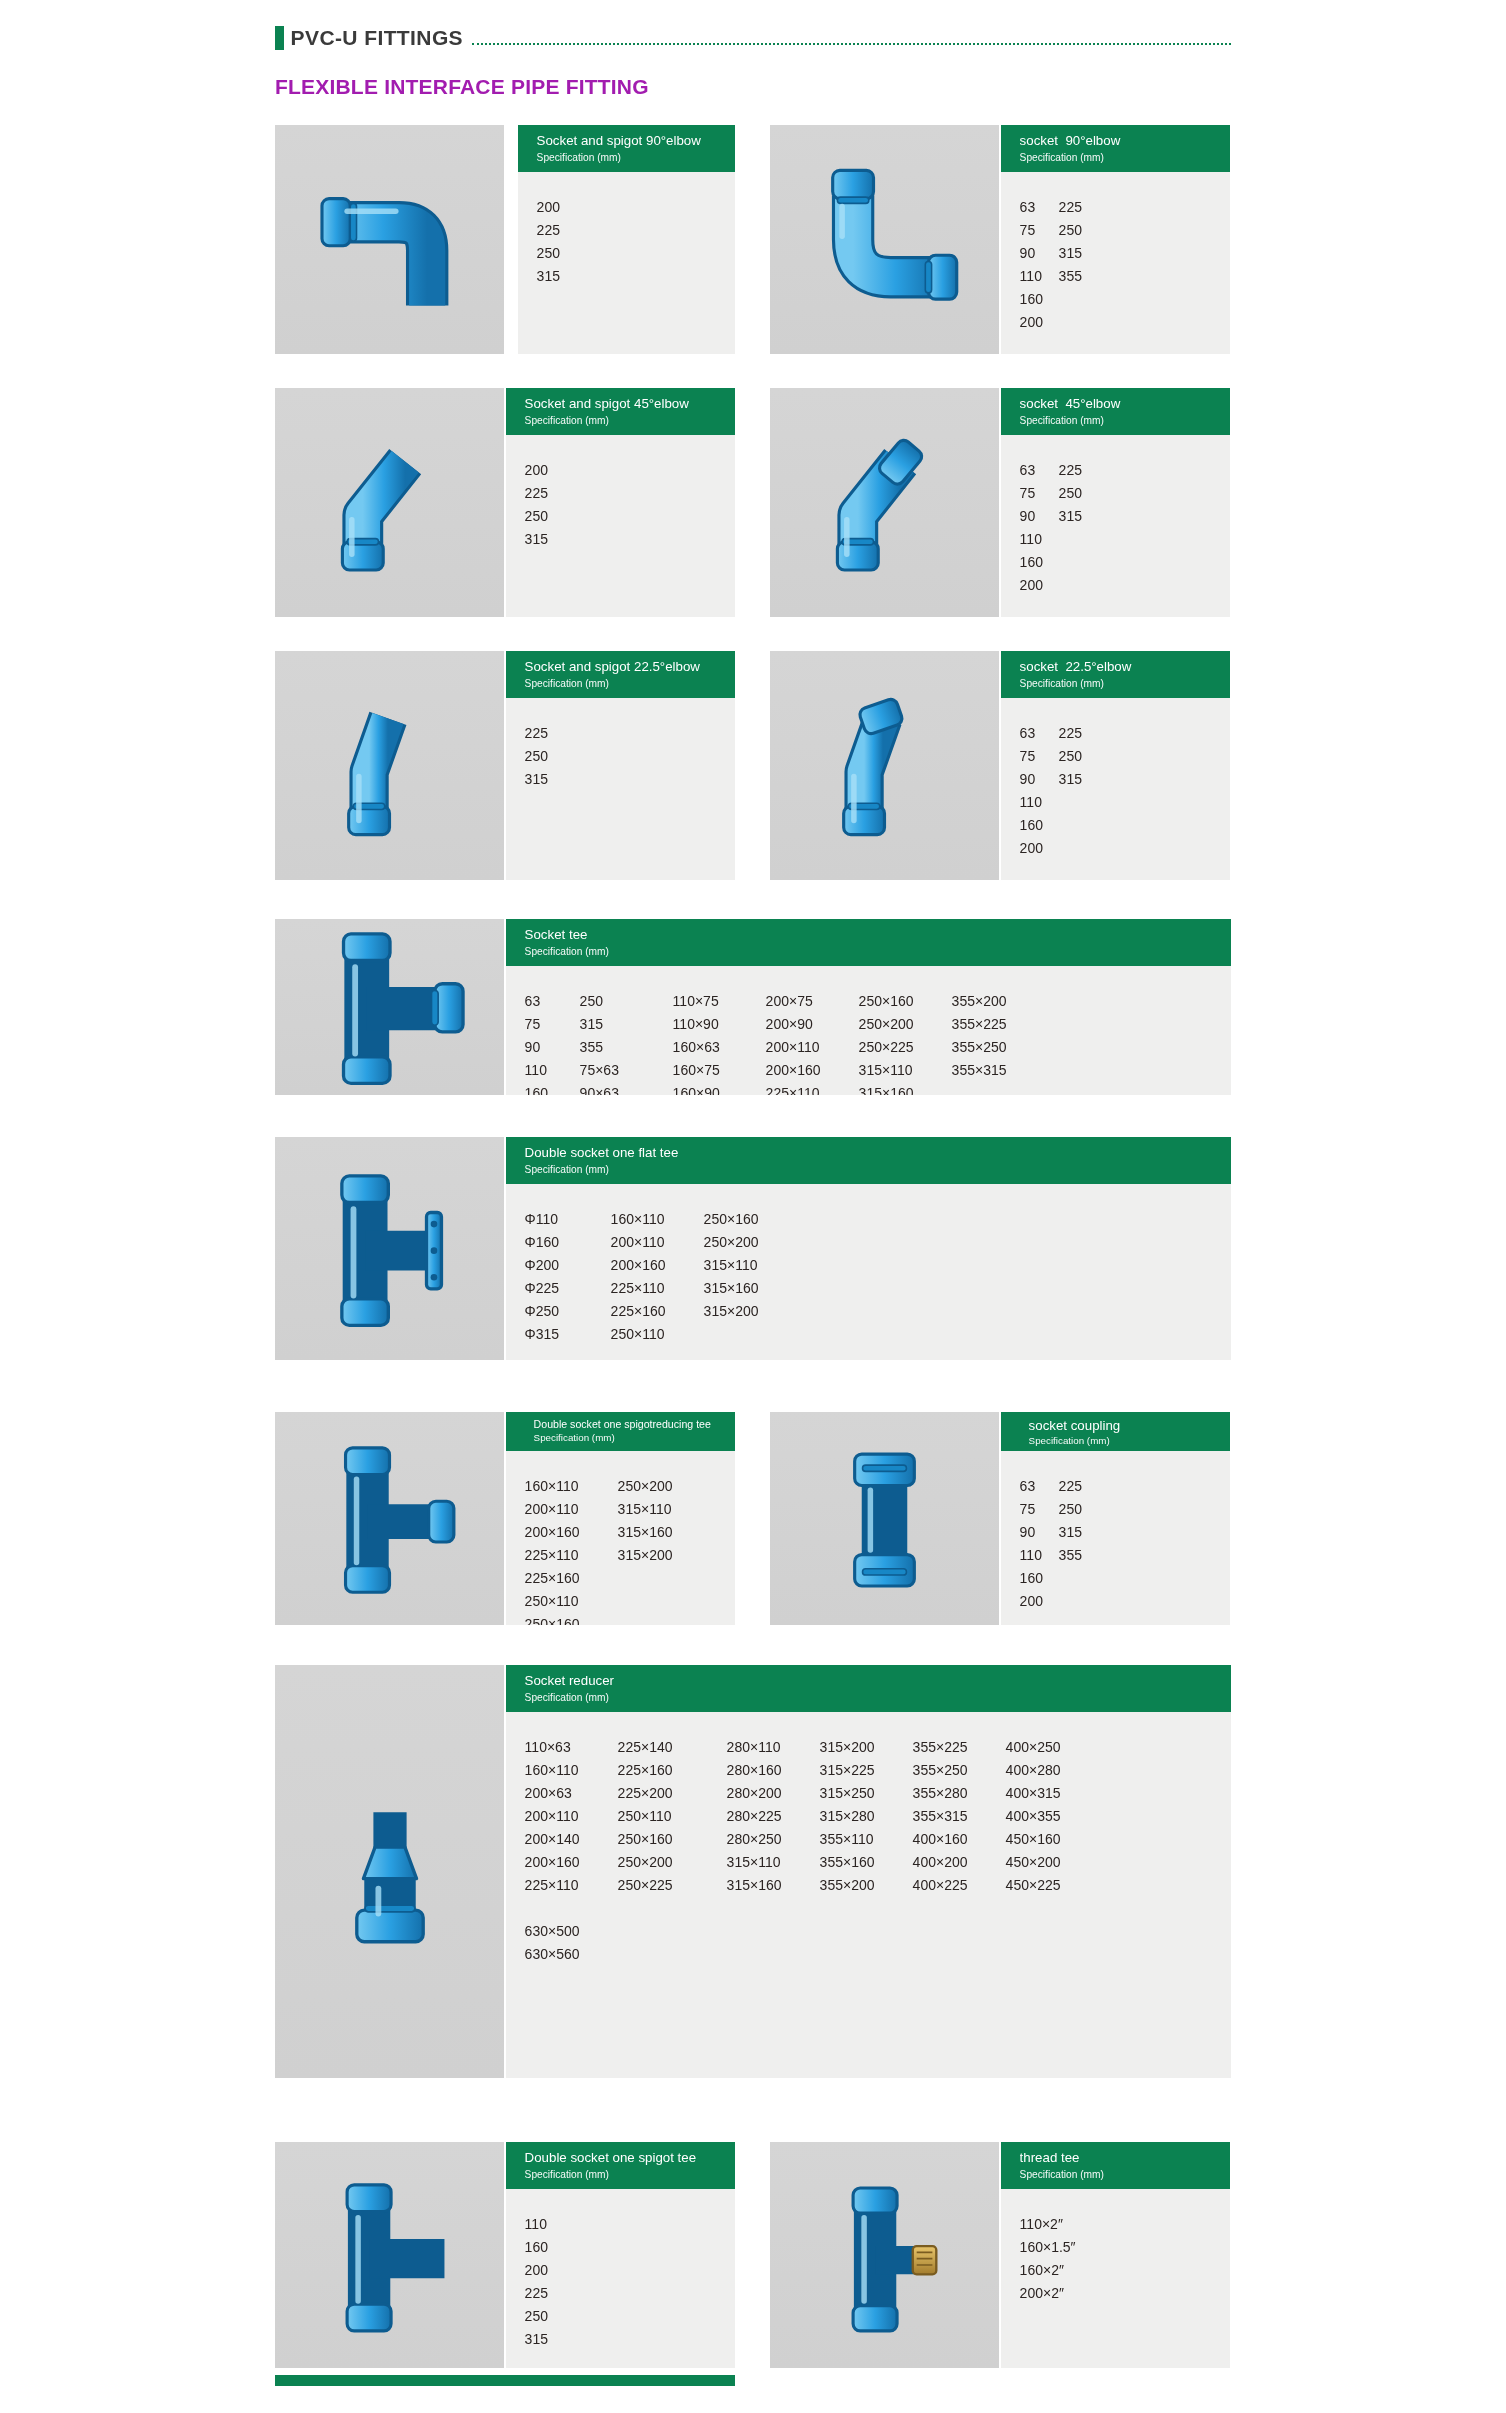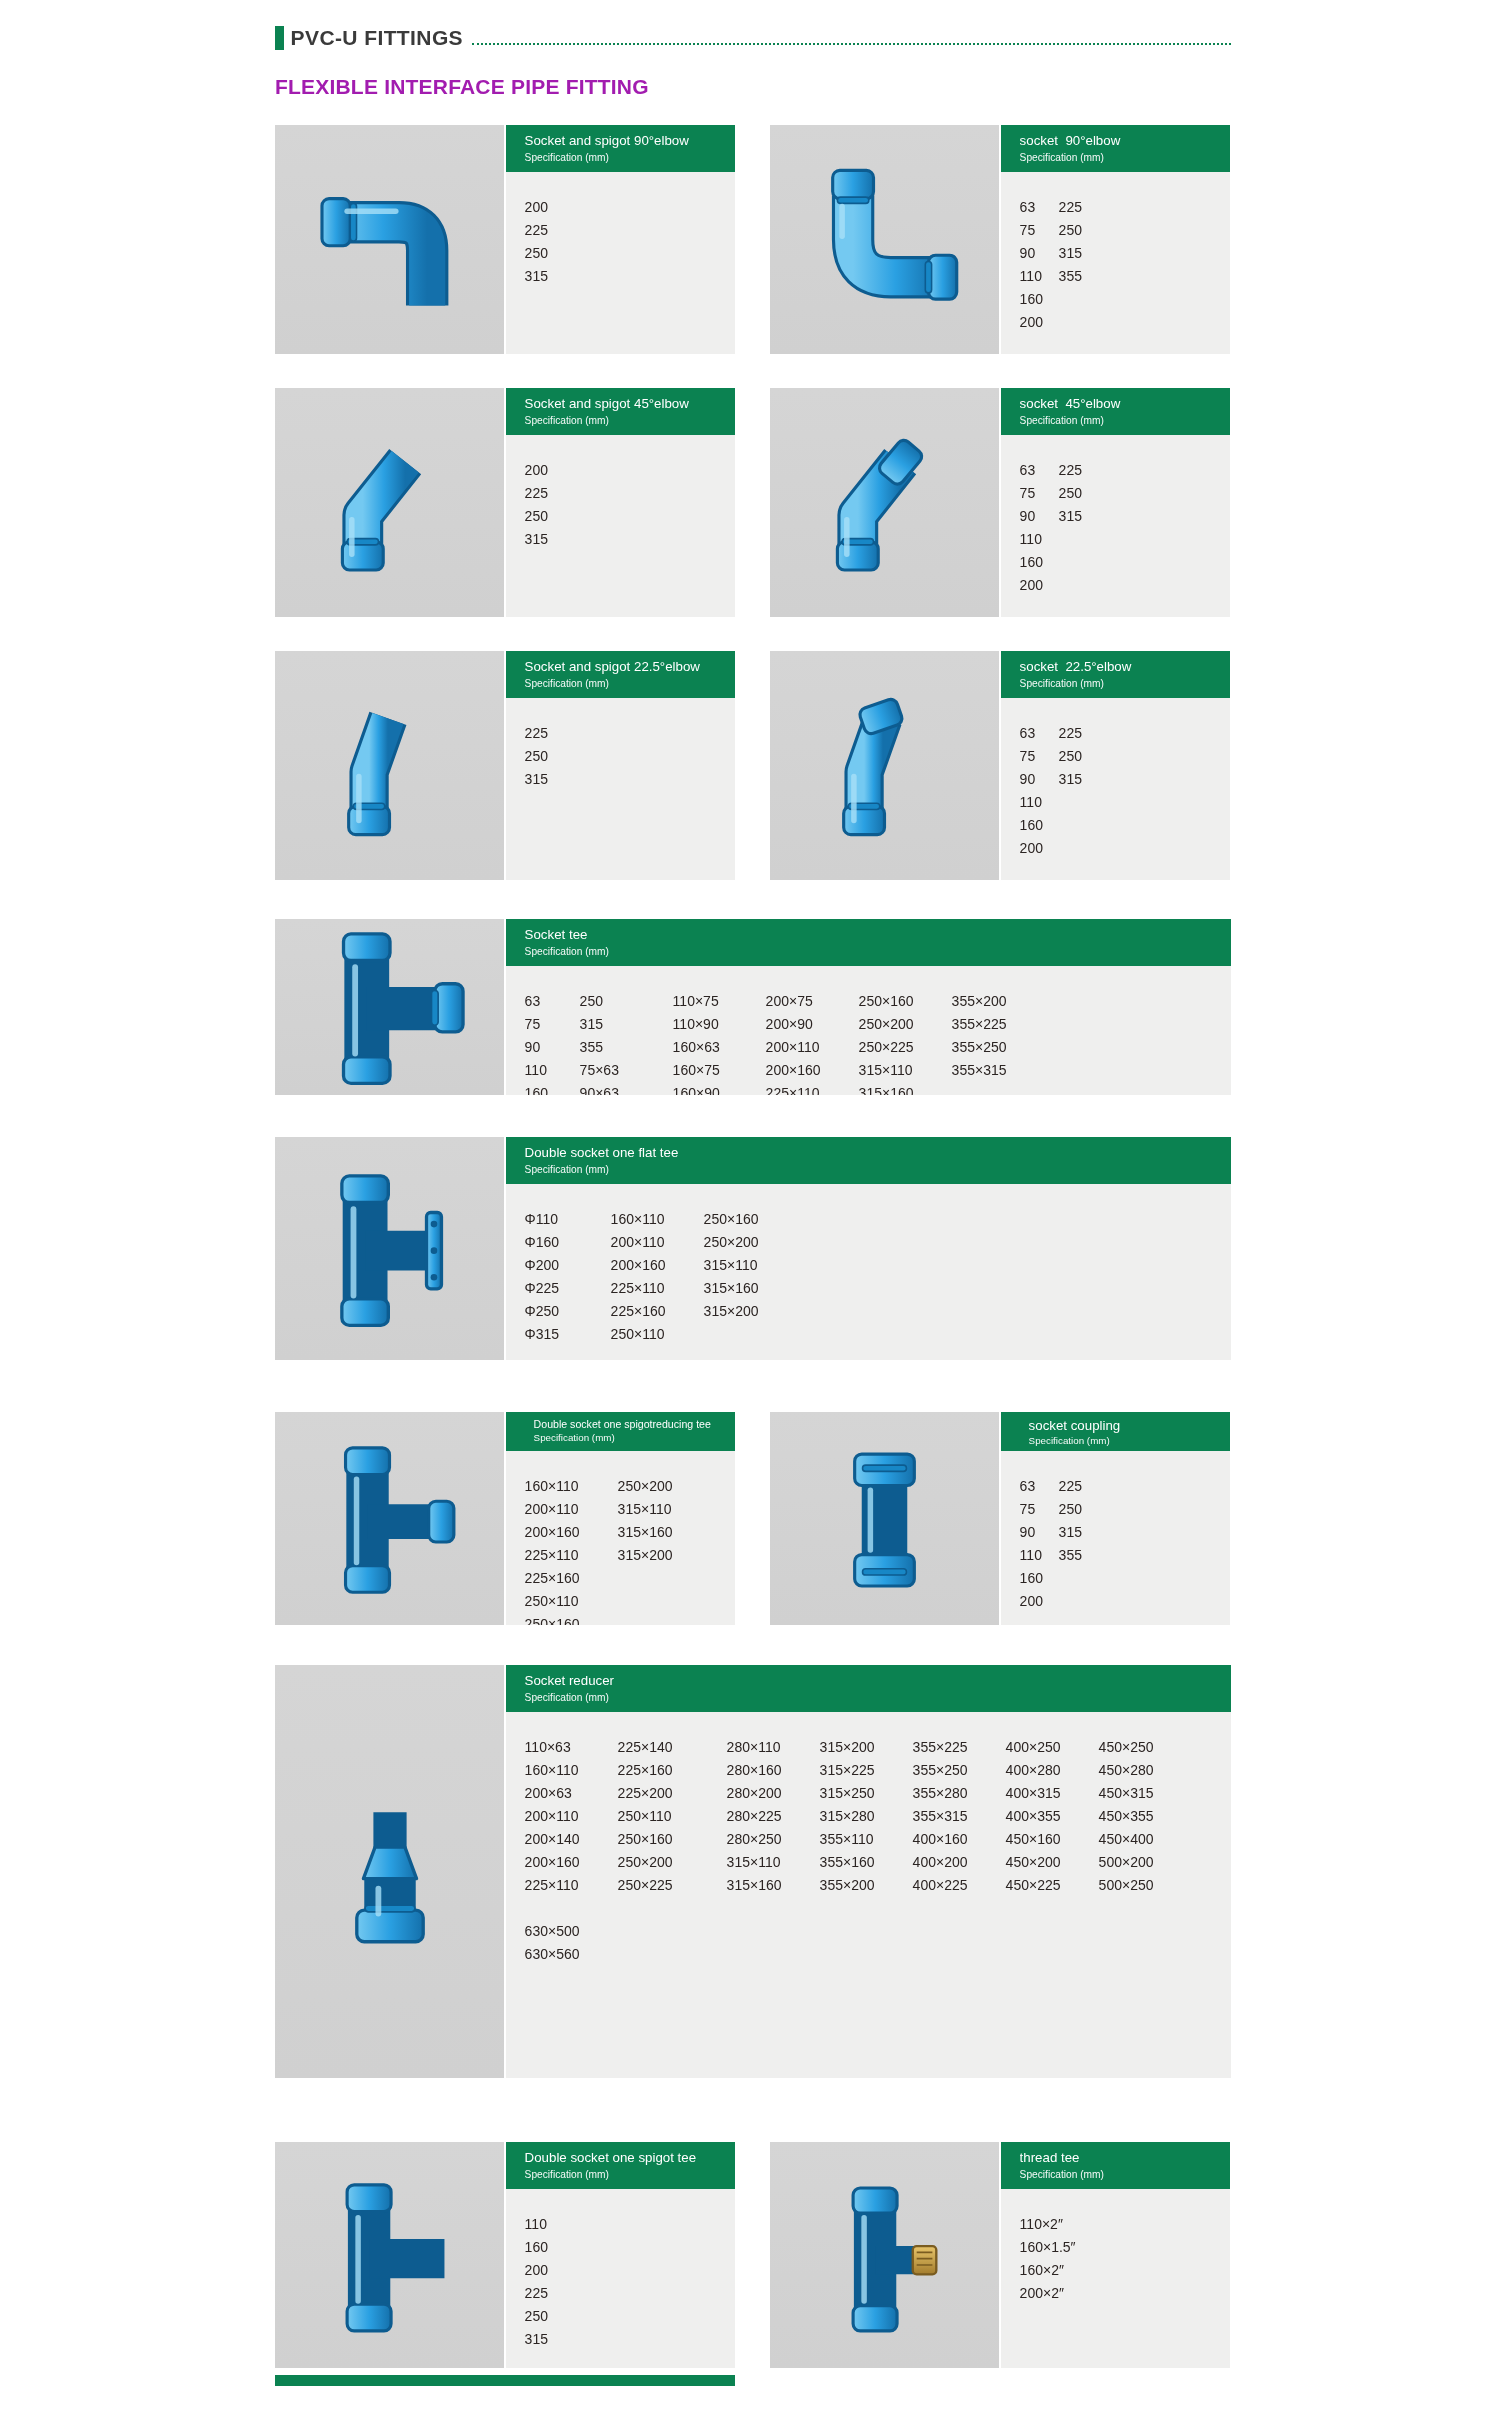--- a/index.html
+++ b/index.html
@@ -44,21 +44,21 @@
   <div class="title-row">
     <div class="title-square"></div>
     <div class="page-title">PVC-U FITTINGS</div>
     <div class="dotted-leader"></div>
   </div>
 
   <div class="subtitle">FLEXIBLE INTERFACE PIPE FITTING</div>
 
   <div id="card-rows">
       <div class="card-row" style="margin-top: 26px;">
-        <article class="card half" style="height: 229px;">
+        <article class="card half" style="height: 229px; gap: 12px;">
           <div class="card-image">
             <svg viewBox="0 0 200 200">
               <defs>
                 <linearGradient id="pg1" x1="0" y1="0" x2="1" y2="0">
                   <stop offset="0" stop-color="#74c9f1"></stop>
                   <stop offset="0.5" stop-color="#2aa0e2"></stop>
                   <stop offset="1" stop-color="#1470ab"></stop>
                 </linearGradient>
                 <linearGradient id="pg1b" x1="0" y1="0" x2="0" y2="1">
                   <stop offset="0" stop-color="#e8c56a"></stop>
@@ -644,29 +644,20 @@
                 </div>
                 <div class="spec-col" style="width: 93px;">
                   <div class="spec-value">400×250</div>
                   <div class="spec-value">400×280</div>
                   <div class="spec-value">400×315</div>
                   <div class="spec-value">400×355</div>
                   <div class="spec-value">450×160</div>
                   <div class="spec-value">450×200</div>
                   <div class="spec-value">450×225</div>
                 </div>
-                <div class="spec-col" style="width: 93px;">
-                  <div class="spec-value">450×250</div>
-                  <div class="spec-value">450×280</div>
-                  <div class="spec-value">450×315</div>
-                  <div class="spec-value">450×355</div>
-                  <div class="spec-value">450×400</div>
-                  <div class="spec-value">500×200</div>
-                  <div class="spec-value">500×250</div>
-                </div>
               </div>
               <div class="spec-block">
                 <div class="spec-col" style="width: 93px;">
                   <div class="spec-value">630×500</div>
                   <div class="spec-value">630×560</div>
                 </div>
               </div>
             </div>
           </div>
         </article>

